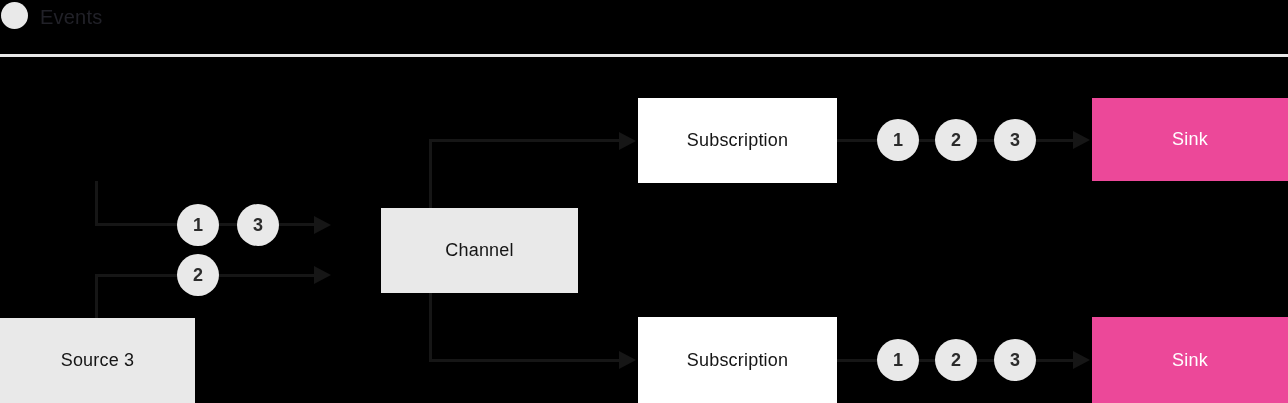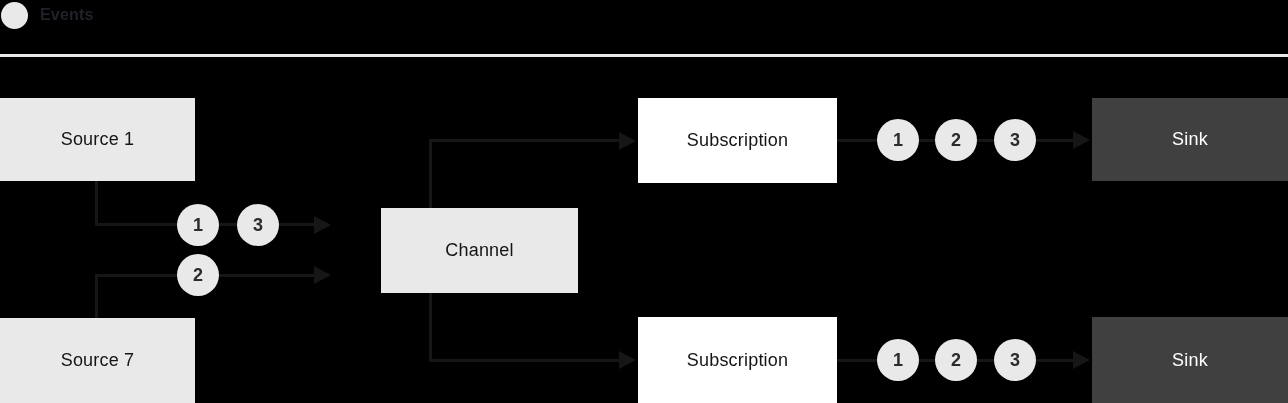--- a/index.html
+++ b/index.html
@@ -2,28 +2,28 @@
 <html><head>
 <meta charset="utf-8">
 <style>
   html,body{margin:0;padding:0;background:#000;}
   .stage{
     position:relative;width:1288px;height:403px;background:#000000;
     font-family:"Liberation Sans","DejaVu Sans",sans-serif;overflow:hidden;
   }
   
   .legend-dot{position:absolute;left:1px;top:2px;width:27px;height:27px;border-radius:50%;background:#e9e9e9;}
-  .legend-label{position:absolute;left:40px;top:6px;font-size:16px;font-weight:bold;color:#212128;letter-spacing:.2px;text-align:right;}
+  .legend-label{position:absolute;left:40px;top:6px;font-size:20px;font-weight:normal;color:#212128;letter-spacing:.2px;text-align:right;}
   .divider{position:absolute;left:0;top:54px;width:100%;height:3px;background:#e8e8e8;}
   
   .node{position:absolute;display:flex;align-items:center;justify-content:center;
         font-size:18px;color:#151515;letter-spacing:.2px;}
   .gray{background:#e9e9e9;}
   .ltblue{background:#ffffff;}
-  .blue{background:#404040;color:#ffffff;}
+  .blue{background:#ec4899;color:#ffffff;}
   .source1{left:0;top:98px;width:195px;height:83px;}
   .source2{left:0;top:318px;width:195px;height:85px;}
   .channel{left:333px;top:208px;width:197px;height:85px;margin-left:48px;}
   .sub1{left:638px;top:98px;width:199px;height:85px;}
   .sub2{left:638px;top:317px;width:199px;height:86px;}
   .sink1{left:1092px;top:98px;width:196px;height:83px;}
   .sink2{left:1092px;top:317px;width:196px;height:86px;}
   
   .line{position:absolute;background:#161616;}
   .l1v{left:95px;top:181px;width:3px;height:43px;}
@@ -79,25 +79,22 @@
   <div class="line s1h"></div>
   <div class="line s2h"></div>
 
   <div class="arrow a-chan-top"></div>
   <div class="arrow a-chan-bot"></div>
   <div class="arrow a-sub1"></div>
   <div class="arrow a-sub2"></div>
   <div class="arrow a-sink1"></div>
   <div class="arrow a-sink2"></div>
 
-  <div class="node gray source1">
-    <span>Source 1</span>
-  </div>
   <div class="node gray source2">
-    <span>Source 7</span>
+    <span>Source 3</span>
   </div>
   <div class="node gray channel">
     <span>Channel</span>
   </div>
   <div class="node ltblue sub1">
     <span>Subscription</span>
   </div>
   <div class="node ltblue sub2">
     <span>Subscription</span>
   </div>

